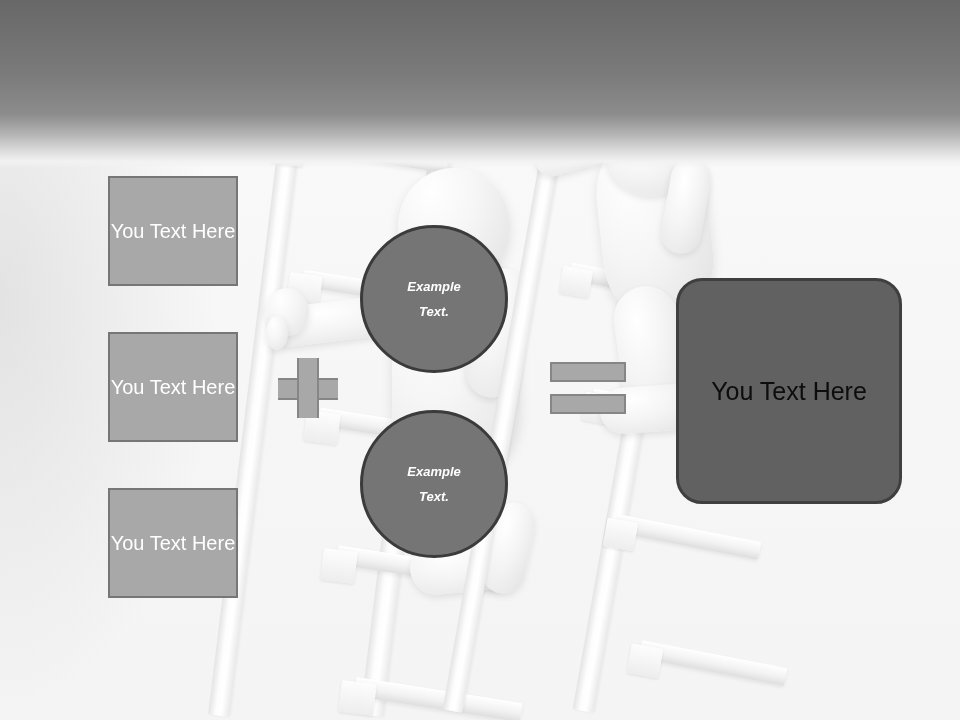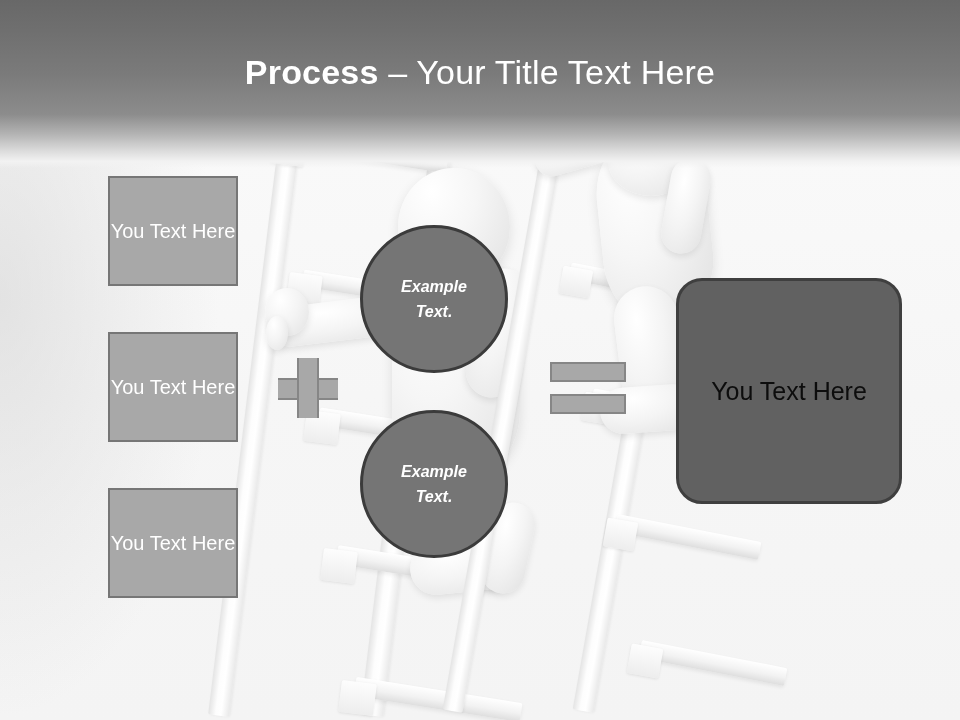--- a/index.html
+++ b/index.html
@@ -145,21 +145,21 @@
     border-radius: 50%;
     background: #757575;
     border: 3px solid #3b3b3b;
     box-sizing: border-box;
     display: flex;
     flex-direction: column;
     align-items: center;
     justify-content: center;
     text-align: center;
     color: #ffffff;
-    font-size: 16px;
+    font-size: 13px;
     font-weight: bold;
     font-style: italic;
     line-height: 25px;
   }
   .circle-1 { left: 360px; top: 225px; }
   .circle-2 { left: 360px; top: 410px; }
 
   
   .result-box {
     position: absolute;
@@ -236,23 +236,20 @@
       <div class="torso" style="left:600px; top:132px; width:110px; height:190px; border-radius:52px/64px; transform: rotate(-6deg);"></div>
       <div class="limb" style="left:608px; top:126px; width:86px; height:70px; border-radius:50%;"></div>
       <div class="limb" style="left:666px; top:158px; width:40px; height:96px; border-radius:22px; transform: rotate(10deg);"></div>
       <div class="limb" style="left:618px; top:286px; width:64px; height:130px; border-radius:32px; transform: rotate(-7deg);"></div>
       <div class="limb" style="left:600px; top:386px; width:96px; height:46px; border-radius:24px; transform: rotate(-4deg);"></div>
       <div class="limb" style="left:534px; top:136px; width:80px; height:34px; border-radius:20px; transform: rotate(-16deg);"></div>
     </div>
   </div>
 
   <div class="header-band"></div>
-  <div class="slide-title">
-    <span class="t-strong">Process</span><span class="t-light"> – Your Title Text Here</span>
-  </div>
 
   <div class="input-box box-1">
     <span>You Text Here</span>
   </div>
   <div class="input-box box-2">
     <span>You Text Here</span>
   </div>
   <div class="input-box box-3">
     <span>You Text Here</span>
   </div>

